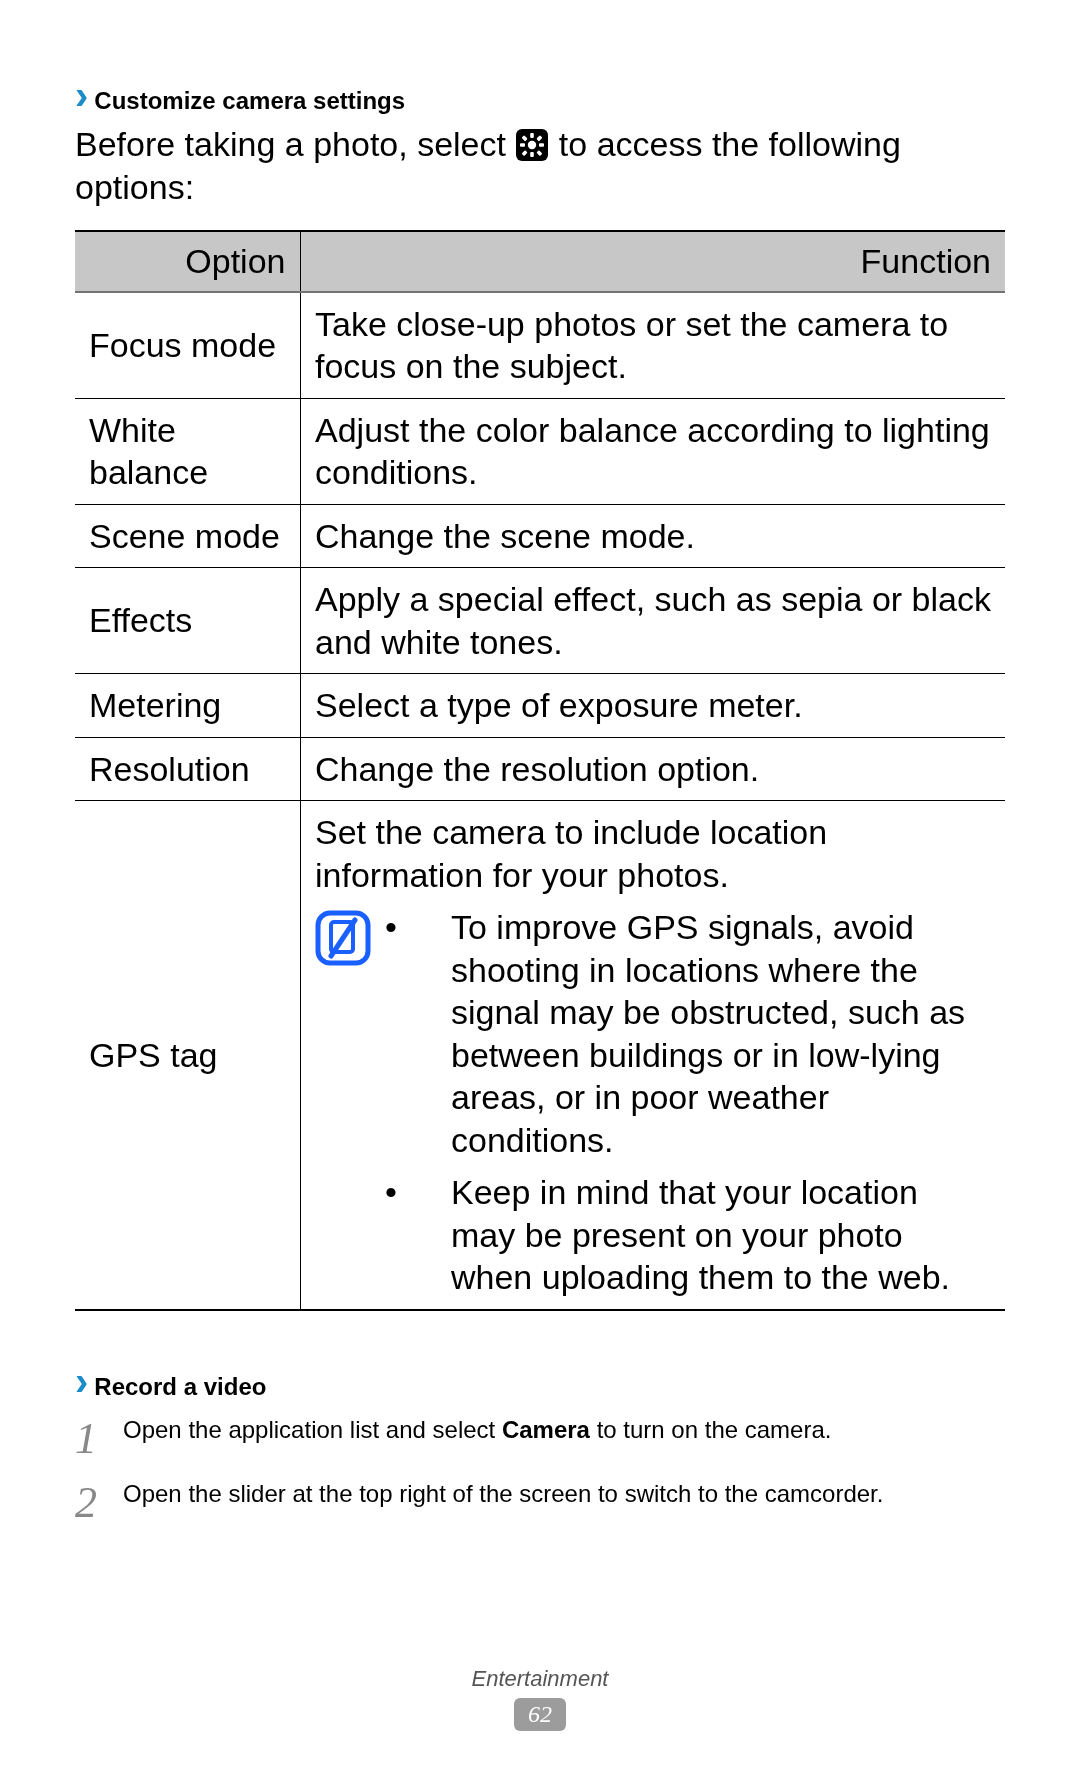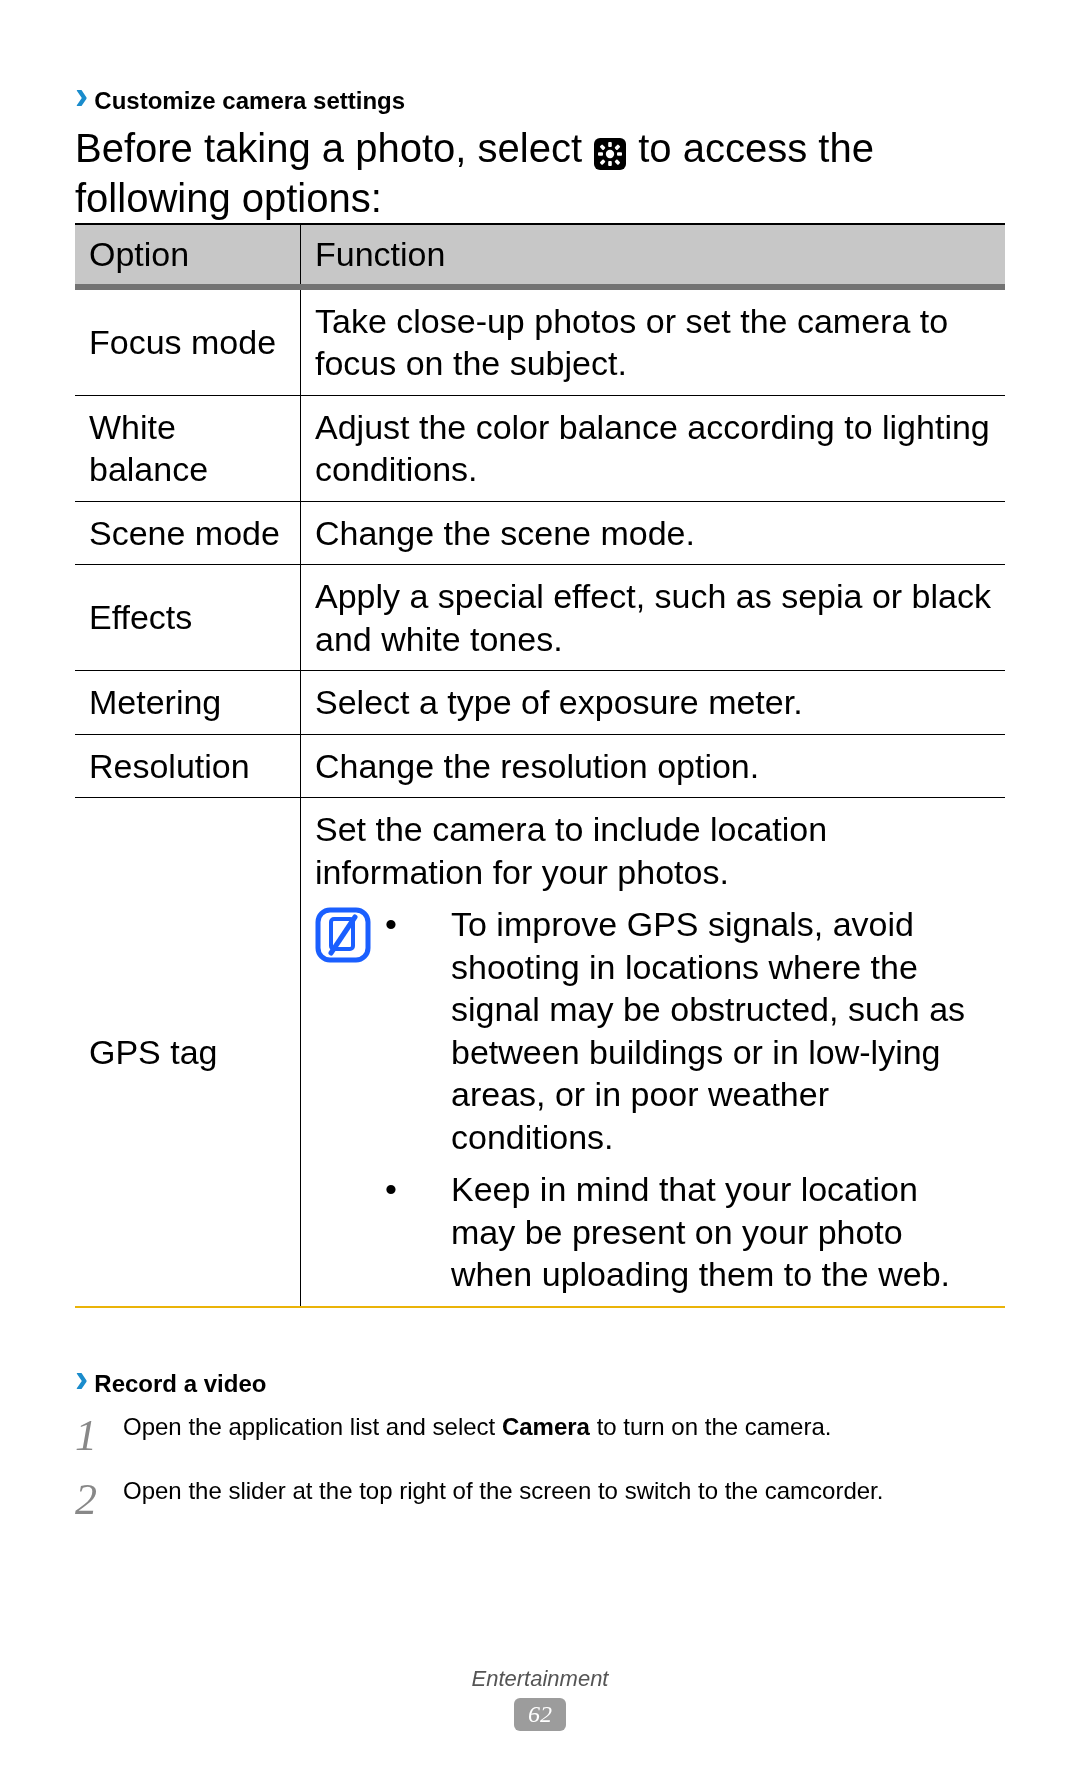--- a/index.html
+++ b/index.html
@@ -25,52 +25,53 @@
     font-weight: bold;
     margin-right: 6px;
     line-height: 1;
   }
   .heading-text {
     font-weight: bold;
     font-size: 24px;
     line-height: 1.1;
   }
   .intro {
-    font-size: 40px;
-    line-height: 1.25;
+    font-size: 34px;
+    line-height: 1.25;
+    margin-bottom: 22px;
   }
   .gear-icon {
     display: inline-block;
     vertical-align: middle;
     width: 34px;
     height: 34px;
     position: relative;
     top: -2px;
   }
   table.options {
     width: 100%;
     border-collapse: collapse;
     font-size: 34px;
     line-height: 1.25;
   }
   table.options th {
-    text-align: left;
+    text-align: right;
     font-weight: normal;
     background: #c7c7c7;
     padding: 8px 14px;
     border-top: 2px solid #000;
-    border-bottom: 6px solid #737373;
+    border-bottom: 2px solid #737373;
   }
   table.options td {
     padding: 10px 14px;
     border-bottom: 1px solid #000;
     vertical-align: middle;
   }
   table.options tr:last-child td {
-    border-bottom: 2px solid #eab308;
+    border-bottom: 2px solid #000000;
   }
   .col-option { width: 225px; }
   .col-divider {
     width: 1px;
     padding: 0 !important;
     border-left: 1px solid #000;
   }
   th.col-divider { background: #c7c7c7; }
   .gps-cell .gps-main { margin-bottom: 10px; }
   .note-block {

